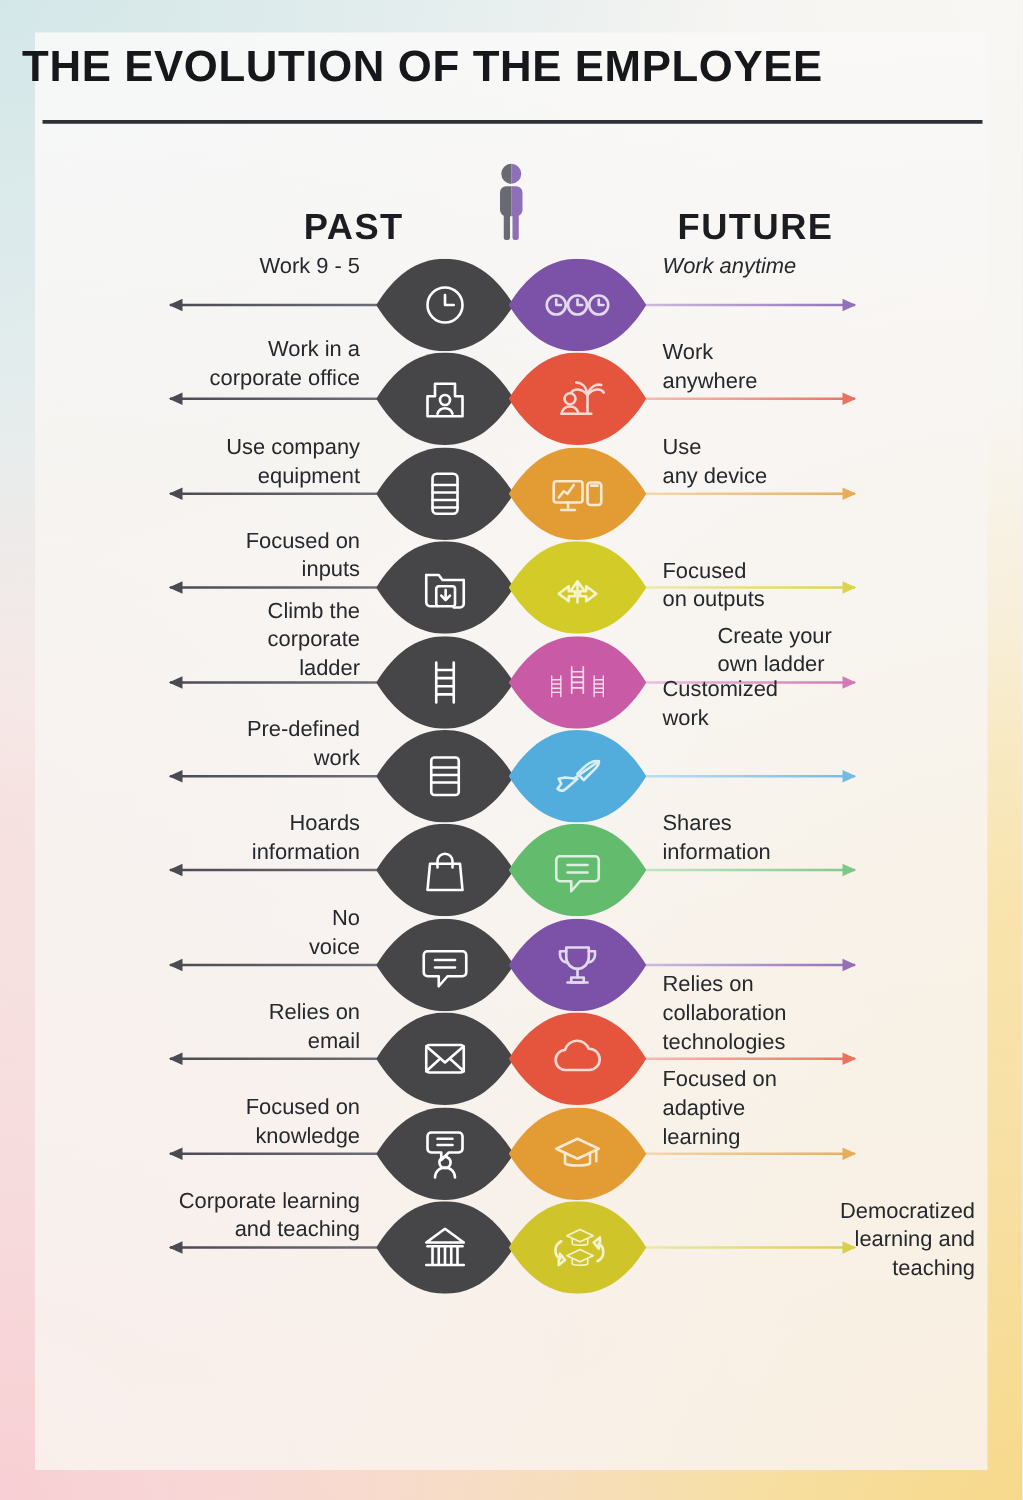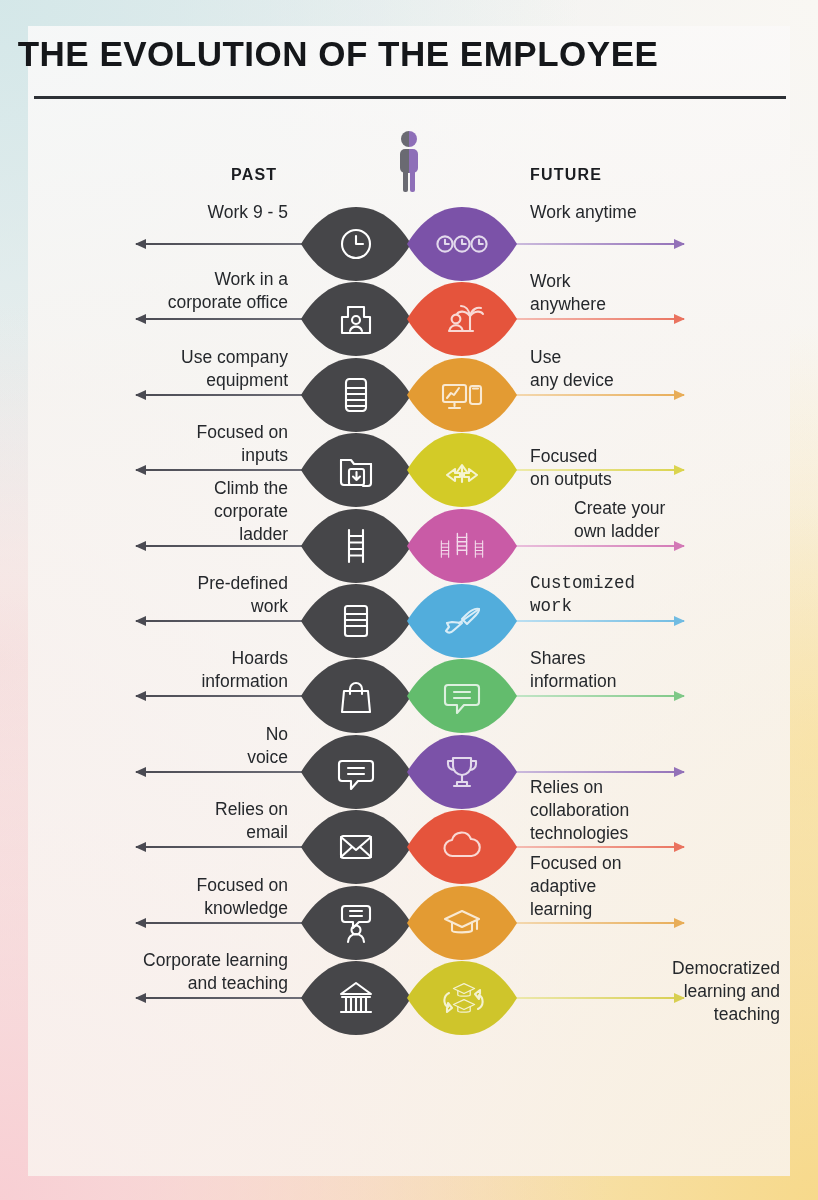--- a/index.html
+++ b/index.html
@@ -33,21 +33,21 @@
     font-weight:bold;font-size:35px;letter-spacing:.5px;color:#15171a;
     white-space:nowrap;
   }
   #rule{
     position:absolute;left:34px;top:96px;width:752px;height:3px;
     background:#2d3136;
   }
 
   
   .hdr{
-    position:absolute;font-weight:bold;font-size:16px;letter-spacing:1.2px;color:#1b1d21;
+    position:absolute;font-weight:bold;font-size:29px;letter-spacing:1.2px;color:#1b1d21;margin-left:12px;
   }
   #hdr-past{left:231px;top:166px;}
   #hdr-future{left:530px;top:166px;}
 
   
   #person{position:absolute;left:392px;top:130px;width:34px;height:62px;}
 
   
   #rows{position:absolute;left:0;top:0;width:818px;height:1200px;}
 
@@ -467,41 +467,41 @@
                 <path d="M-10 -0.5 v7 c0 2.5 20 2.5 20 0 v-7" fill="none" stroke="#f4f2d0" stroke-width="2.1" stroke-linecap="round" stroke-linejoin="round"></path>
               </g>
               <path d="M-13 -5 c-6 3 -6 11 -1 14 l0 -4 l4 5 l-5 4 l0 -4" fill="none" stroke="#f4f2d0" stroke-width="2.1" stroke-linecap="round" stroke-linejoin="round"></path>
               <path d="M16 11 c6 -3 6 -11 1 -14 l0 4 l-4 -5 l5 -4 l0 4" fill="none" stroke="#f4f2d0" stroke-width="2.1" stroke-linecap="round" stroke-linejoin="round"></path>
             </g>
     </svg>
         </div>
       </div>
     </div>
 <div class="lbl l" style="top: 201px; white-space: pre-line;">Work 9 - 5</div>
-    <div class="lbl r" style="top: 201px; white-space: pre-line;">Work anytime</div>
+    <div class="lbl r" style="top: 201px; white-space: pre-line; font-style: italic;">Work anytime</div>
     <div class="lbl l" style="top: 268.4px; white-space: pre-line;">Work in a
 corporate office</div>
     <div class="lbl r" style="top: 270.4px; white-space: pre-line;">Work
 anywhere</div>
     <div class="lbl l" style="top: 345.8px; white-space: pre-line;">Use company
 equipment</div>
     <div class="lbl r" style="top: 345.8px; white-space: pre-line;">Use
 any device</div>
     <div class="lbl l" style="top: 421.2px; white-space: pre-line;">Focused on
 inputs</div>
     <div class="lbl r" style="top: 445px; white-space: pre-line;">Focused
 on outputs</div>
     <div class="lbl l" style="top: 476.6px; white-space: pre-line;">Climb the
 corporate
 ladder</div>
     <div class="lbl r" style="top: 496.6px; white-space: pre-line; margin-left: 44px;">Create your
 own ladder</div>
     <div class="lbl l" style="top: 572px; white-space: pre-line;">Pre-defined
 work</div>
-    <div class="lbl r" style="top: 572px; white-space: pre-line; font-family: Liberation Mono, monospace;">Customized
+    <div class="lbl r" style="top: 540px; white-space: pre-line;">Customized
 work</div>
     <div class="lbl l" style="top: 647.4px; white-space: pre-line;">Hoards
 information</div>
     <div class="lbl r" style="top: 647.4px; white-space: pre-line;">Shares
 information</div>
     <div class="lbl l" style="top: 722.8px; white-space: pre-line;">No
 voice</div>
     <div class="lbl l" style="top: 798.2px; white-space: pre-line;">Relies on
 email</div>
     <div class="lbl r" style="top: 776.2px; white-space: pre-line;">Relies on

